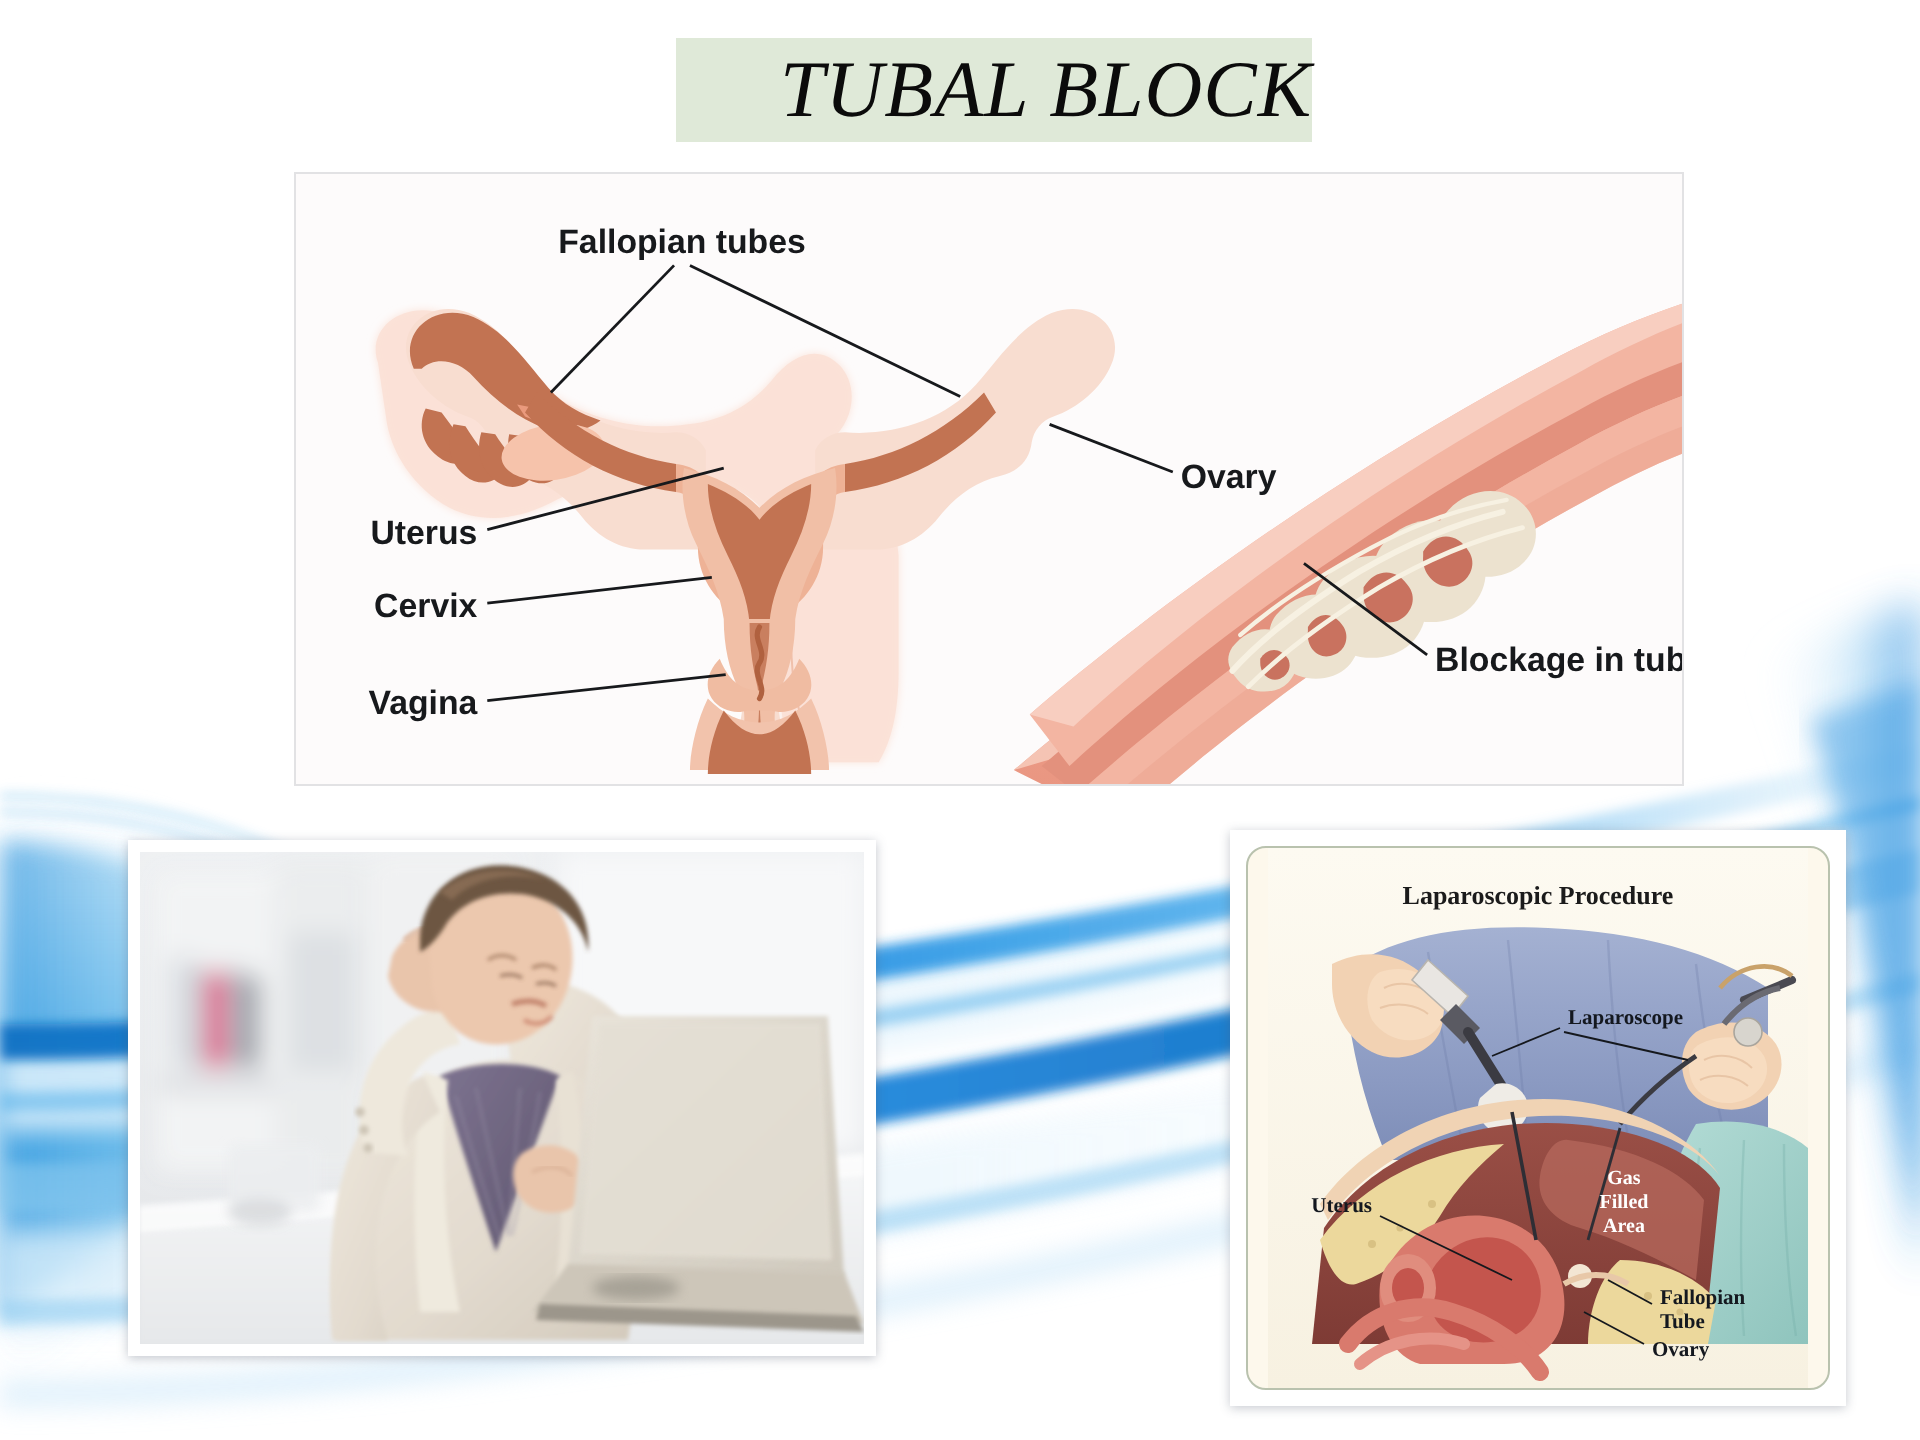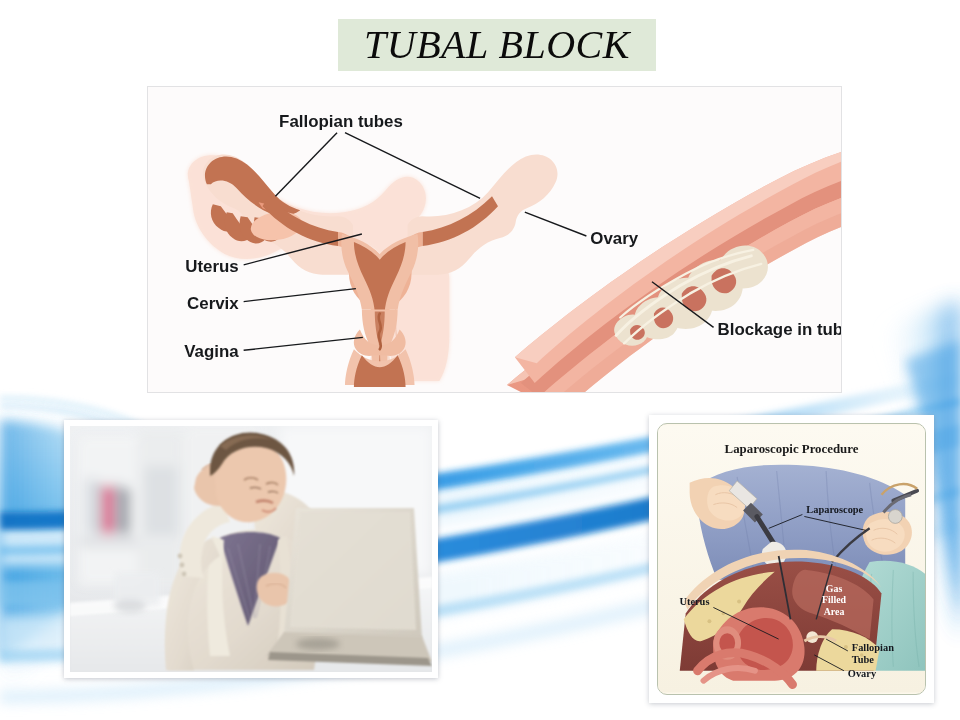--- a/index.html
+++ b/index.html
@@ -36,21 +36,21 @@
     height: 52px;
     background: #dfe9d8;
   }
   #slide-title {
     position: absolute;
     left: 338px;
     top: 19px;
     width: 318px;
     height: 52px;
     line-height: 52px;
-    text-align: center;
+    text-align: right;
     font-family: "Liberation Serif", serif;
     font-style: italic;
     font-size: 40px;
     font-weight: 400;
     color: #0b0b0b;
     letter-spacing: 0.5px;
     white-space: nowrap;
   }
 
   
@@ -95,23 +95,23 @@
     width: 100%;
     height: 100%;
     overflow: hidden;
     background: #e9e8e6;
   }
   #photo-svg { display:block; width:100%; height:100%; }
 
   
   #lap-frame {
     position: absolute;
-    left: 649px;
+    left: 615px;
     top: 415px;
-    width: 285px;
+    width: 308px;
     height: 288px;
     background: #ffffff;
     padding: 8px;
     box-sizing: border-box;
     box-shadow: 0 1px 5px rgba(80,90,110,0.32);
   }
   #lap-inner {
     position: relative;
     width: 100%;
     height: 100%;

